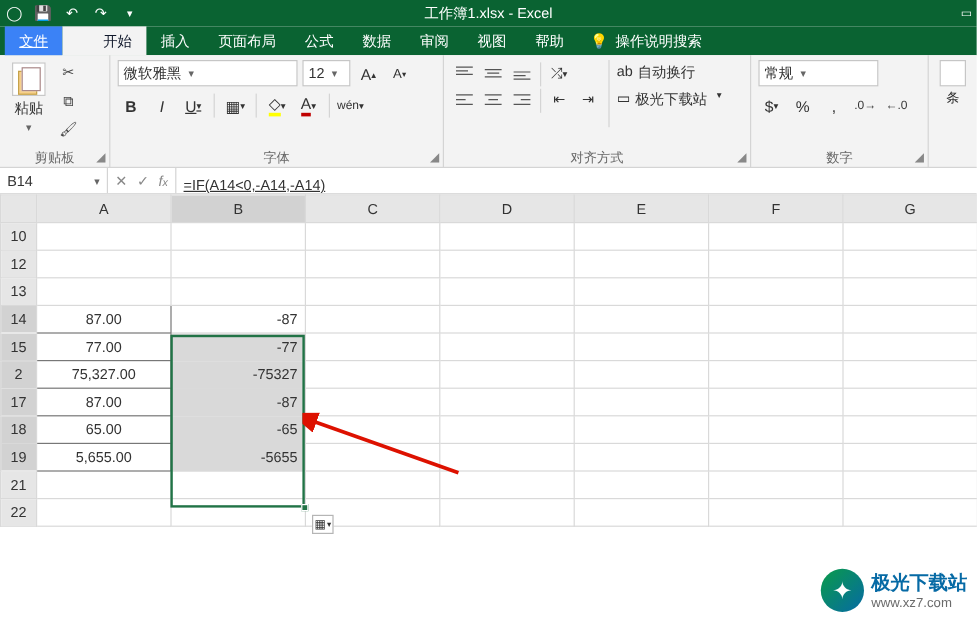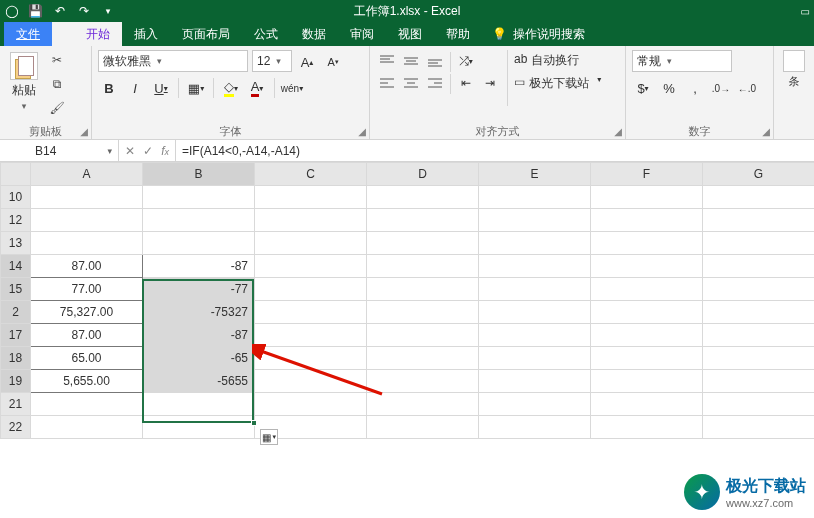--- a/index.html
+++ b/index.html
@@ -9,21 +9,21 @@
   .titlebar { height: 22px; background: #0a6332; display: flex; align-items: center; padding: 0 4px; color: #fff; }
   .titlebar .qat { display: flex; align-items: center; gap: 8px; }
   .titlebar .qat .icon { width: 16px; height: 16px; display: flex; align-items: center; justify-content: center; font-size: 12px; }
   .titlebar .title { position:absolute; left:50%; transform:translateX(-50%); font-size: 12px; }
   .titlebar .winbtns { margin-left: auto; display: flex; gap: 14px; }
 
   
   .tabs { height: 24px; background: #0a6332; display: flex; align-items: stretch; color: #fff; font-size: 12px; padding-left:4px; }
   .tab { padding: 0 12px; display: flex; align-items: center; cursor: pointer; }
   .tab.file { background: #3b82f6; text-decoration: underline; }
-  .tab.active { background: #f3f3f3; color: #6d28d9; padding-left: 34px; }
+  .tab.active { background: #f3f3f3; color: #0f172a; padding-left: 34px; }
   .tabs .tell { display: flex; align-items:center; gap:6px; padding: 0 10px; }
   .tabs .bulb { font-size: 12px; }
   .tabs .share { margin-left:auto; padding:0 8px; display:flex; align-items:center; }
 
   
   .ribbon { height: 94px; background: #f3f3f3; border-bottom: 1px solid #d4d4d4; display: flex; }
   .rgroup { border-right: 1px solid #d4d4d4; display: flex; flex-direction: column; height: 94px; }
   .rgroup .body { flex: 1; display: flex; align-items: flex-start; padding: 4px 6px; gap:4px; }
   .rgroup .label { height: 18px; display: flex; align-items: center; justify-content: center; font-size: 11px; color: #666; position:relative; }
   .rgroup .label .launcher { position:absolute; right:3px; font-size:10px; color:#888; }
@@ -47,24 +47,24 @@
   .align-cell { display:flex; flex-direction:column; gap:2px; }
   .align-row { display:flex; gap:2px; }
   .abtn { width:22px; height:18px; display:flex; align-items:center; justify-content:center; }
   .abtn svg { display:block; }
 
   .wrap-merge { display:flex; flex-direction:column; gap:6px; padding-top:2px; }
   .wm-item { display:flex; align-items:flex-start; gap:4px; font-size:12px; }
 
   
   .fxbar { height: 22px; border-bottom: 1px solid #d4d4d4; display:flex; align-items:stretch; background:#fff; }
-  .namebox { width:90px; border-right:1px solid #d4d4d4; display:flex; align-items:center; padding:0 6px; font-size:12px;margin-left:29px; }
+  .namebox { width:90px; border-right:1px solid #d4d4d4; display:flex; align-items:center; padding:0 6px; font-size:12px; }
   .namebox .arrow { margin-left:auto; font-size:9px; color:#666; }
   .fxbtns { display:flex; align-items:center; border-right:1px solid #d4d4d4; padding:0 6px; gap:8px; color:#888; }
-  .fxinput { flex:1; display:flex; align-items:center; padding:0 6px; font-size:12px; }
+  .fxinput { flex:1; display:flex; align-items:flex-end; padding:0 6px; font-size:12px;text-decoration:underline; }
 
   
   .grid-wrap { position:relative; background:#fff; height: 314px; }
   table.grid { border-collapse:collapse; table-layout:fixed; width: 814px; }
   .grid th, .grid td { border:1px solid #d9d9d9; height:23px; font-size:12px; background:#fff; }
   .grid thead th { background:#e6e6e6; font-weight:normal; color:#333; text-align:center; }
   .grid .rowhdr { background:#e6e6e6; text-align:center; width:30px; position:relative; }
   .grid thead th.sel, .grid .rowhdr.sel { background:#d2d2d2; }
   .grid .corner { background:#e6e6e6; width:30px; }
   .colA { width:112px; }

